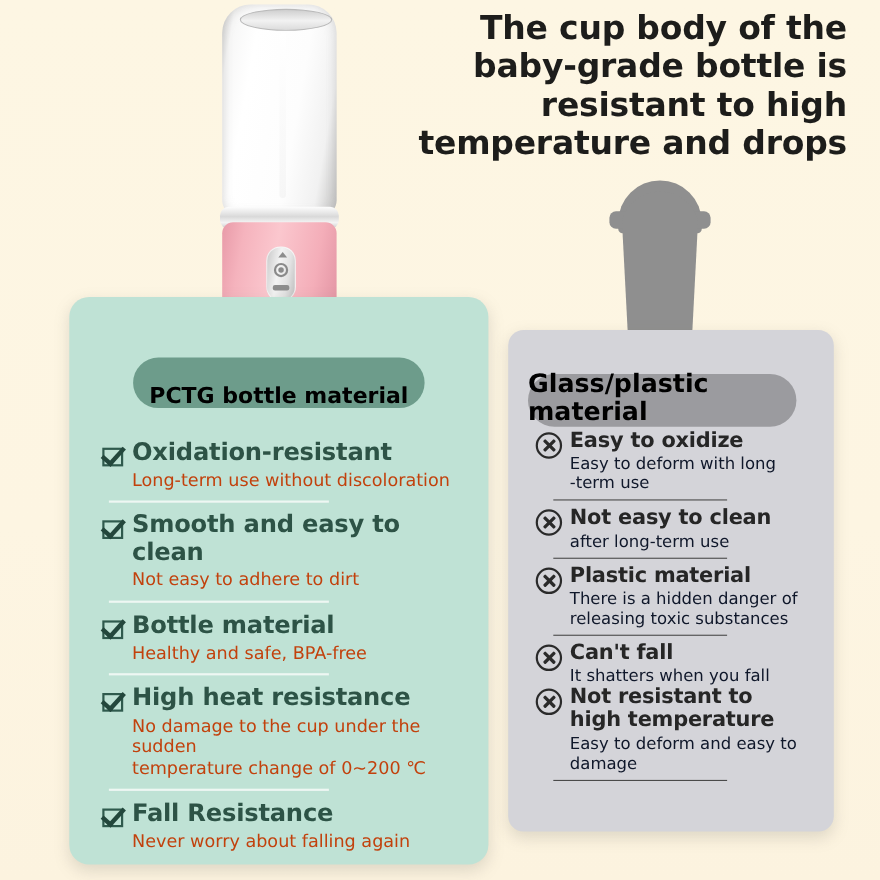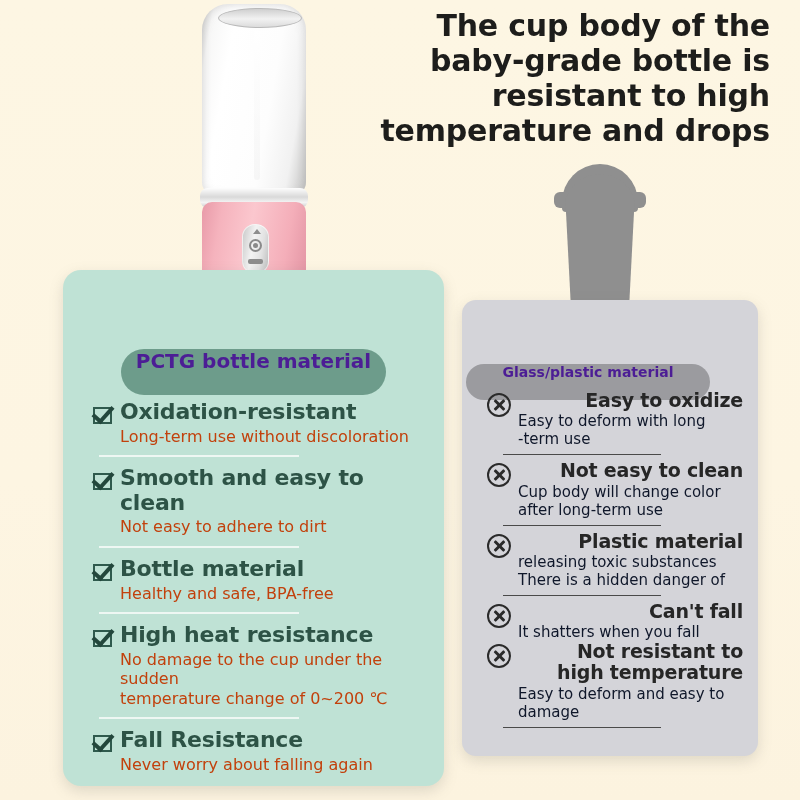--- a/index.html
+++ b/index.html
@@ -167,38 +167,37 @@
     width: 296px; height: 456px;
     background: #d4d4d9;
     border-radius: 14px;
     box-shadow: 0 5px 14px rgba(120,120,110,0.22);
   }
 
   
   .pill {
     position: absolute;
     display: flex;
-    align-items: flex-start;
+    align-items: flex-end;
     justify-content: center;
-    color: #4c1d95;
+    color: #000000;
     font-weight: bold;
     border-radius: 40px;
-    margin-top: 24px;
   }
   .pill-green {
     left: 58px; top: 55px;
     width: 265px; height: 46px;
     background: #6d9c8b;
     font-size: 20px;
   }
   .pill-gray {
-    left: 4px; top: 40px;
-    width: 244px; height: 36px;
+    left: 18px; top: 40px;
+    width: 244px; height: 48px;
     background: #9b9b9f;
-    font-size: 14px;
+    font-size: 23px;
   }
 
   
   .list-green {
     position: absolute;
     left: 30px; top: 130px;
     width: 336px;
   }
   .list-gray {
     position: absolute;
@@ -265,21 +264,20 @@
     color: #c2410c;
     line-height: 1.22;
     margin-top: 2px;
   }
   .f-title-gray {
     font-size: 19px;
     font-weight: bold;
     color: #262626;
     line-height: 1.12;
     letter-spacing: -0.2px;
-    text-align: right;
   }
   .f-desc-gray {
     font-size: 15px;
     color: #0f172a;
     line-height: 1.2;
     margin-top: 1px;
   }
 
   .sep-green {
     height: 0;
@@ -430,38 +428,37 @@
       </div>
 
       <div class="feature">
         <div class="feature-row">
           <span class="icon-x"></span>
           <div class="f-texts">
             <div class="f-title-gray">
               <span class="line">Not easy to clean</span>
             </div>
             <div class="f-desc-gray">
-              <span class="line">Cup body will change color</span>
               <span class="line">after long-term use</span>
             </div>
           </div>
         </div>
         <div class="sep-gray"></div>
       </div>
 
       <div class="feature">
         <div class="feature-row">
           <span class="icon-x"></span>
           <div class="f-texts">
             <div class="f-title-gray">
               <span class="line">Plastic material</span>
             </div>
             <div class="f-desc-gray">
+              <span class="line">There is a hidden danger of</span>
               <span class="line">releasing toxic substances</span>
-              <span class="line">There is a hidden danger of</span>
             </div>
           </div>
         </div>
         <div class="sep-gray"></div>
       </div>
 
       <div class="feature">
         <div class="feature-row">
           <span class="icon-x"></span>
           <div class="f-texts">

